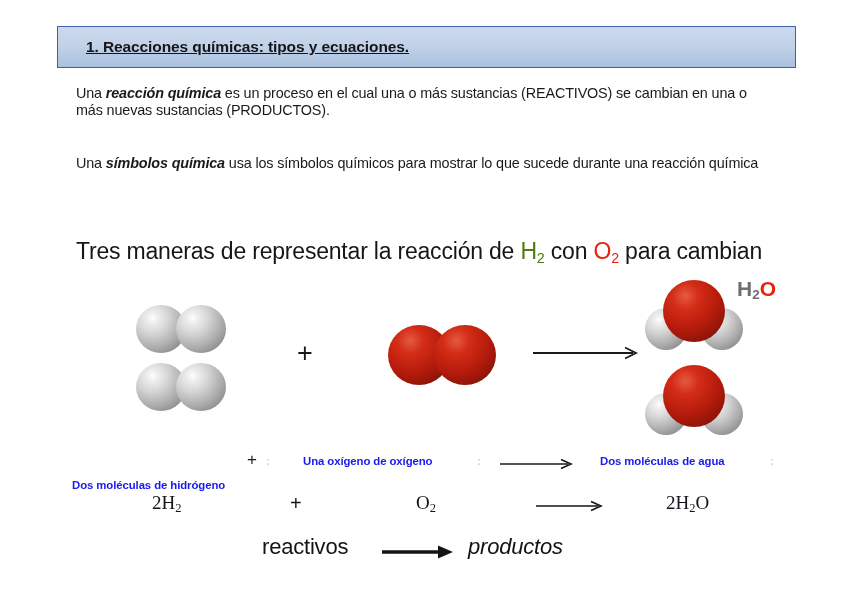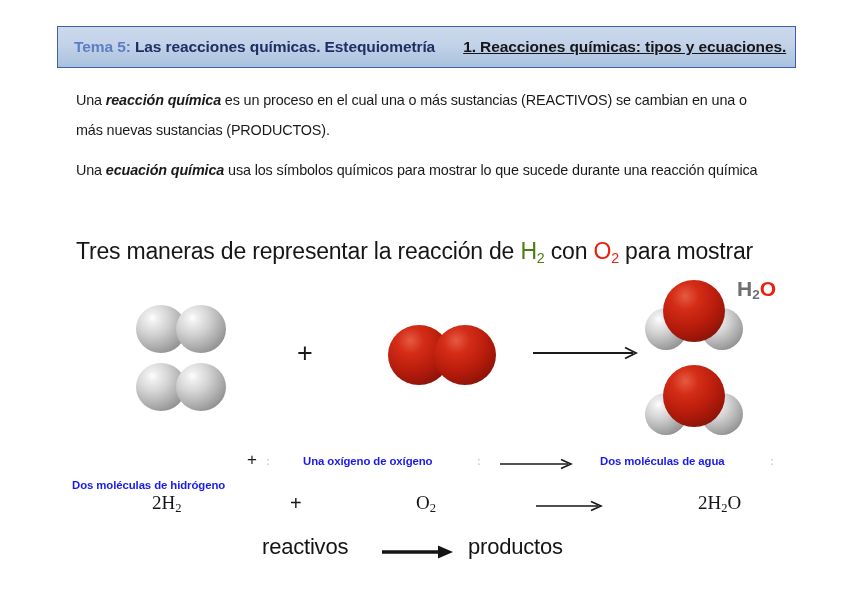--- a/index.html
+++ b/index.html
@@ -49,21 +49,21 @@
     white-space: nowrap;
     margin-left: 28px;
     letter-spacing: -0.1px;
     text-decoration: underline;
   }
 
   
   .para {
     position: absolute;
     font-size: 14.4px;
-    line-height: 30px;
+    line-height: 17px;
     color: #1a1a1a;
     letter-spacing: -0.15px;
   }
   .para b {
     font-weight: bold;
     font-style: italic;
   }
   #para-1 { left: 76px; top: 85px; width: 690px; }
   #para-2 { left: 76px; top: 155px; width: 690px; }
 
@@ -190,68 +190,65 @@
   }
   .eq sub {
     font-size: 0.66em;
     vertical-align: baseline;
     position: relative;
     top: 0.27em;
   }
   #eq-h2  { left: 152px; }
   #eq-plus{ left: 290px; font-family: "Liberation Sans", sans-serif; font-size: 20px;}
   #eq-o2  { left: 416px; }
-  #eq-h2o { left: 698px; }
+  #eq-h2o { left: 666px; }
   .eq-arrow {
     position: absolute;
     left: 536px;
     top: 500px;
     width: 70px;
     height: 12px;
   }
 
   
   .bottom-word {
     position: absolute;
     top: 534px;
     font-size: 22px;
     color: #141414;
     white-space: nowrap;
     letter-spacing: -0.2px;
   }
   #word-react { left: 262px; }
-  #word-prod  { left: 468px; }
+  #word-prod  { left: 468px; font-style: italic; }
   .bottom-arrow {
     position: absolute;
     left: 382px;
     top: 542px;
     width: 74px;
     height: 20px;
   }
 </style>
 </head>
 <body>
 
 <div class="banner">
-  <div class="banner-left">
-    <span class="tema">Tema 5:</span><span class="tema-rest"> Las reacciones químicas. Estequiometría</span>
-  </div>
   <div class="banner-right">1. Reacciones químicas: tipos y ecuaciones.</div>
 </div>
 
 <div class="para" id="para-1">
   <span>Una </span><b>reacción química</b><span> es un proceso en el cual una o más sustancias (REACTIVOS) se cambian en una o más nuevas sustancias (PRODUCTOS).</span>
 </div>
 
 <div class="para" id="para-2">
-  <span>Una </span><b>ecuación química</b><span> usa los símbolos químicos para mostrar lo que sucede durante una reacción química</span>
+  <span>Una </span><b>símbolos química</b><span> usa los símbolos químicos para mostrar lo que sucede durante una reacción química</span>
 </div>
 
 <div class="heading">
-  <span>Tres maneras de representar la reacción de </span><span class="h-gray"><span>H</span><sub>2</sub></span><span> con </span><span class="h-red"><span>O</span><sub>2</sub></span><span> para mostrar</span>
+  <span>Tres maneras de representar la reacción de </span><span class="h-gray"><span>H</span><sub>2</sub></span><span> con </span><span class="h-red"><span>O</span><sub>2</sub></span><span> para cambian</span>
 </div>
 
 <div class="h2o-label">
   <span class="g">H</span><sub class="g">2</sub><span class="r">O</span>
 </div>
 
 <div class="mol" style="left:136px; top:305px; width:98px; height:48px;">
   <div class="sphere atom-h" style="left:0px; top:0px; width:50px; height:48px;"></div>
   <div class="sphere atom-h" style="left:40px; top:0px; width:50px; height:48px;"></div>
 </div>

